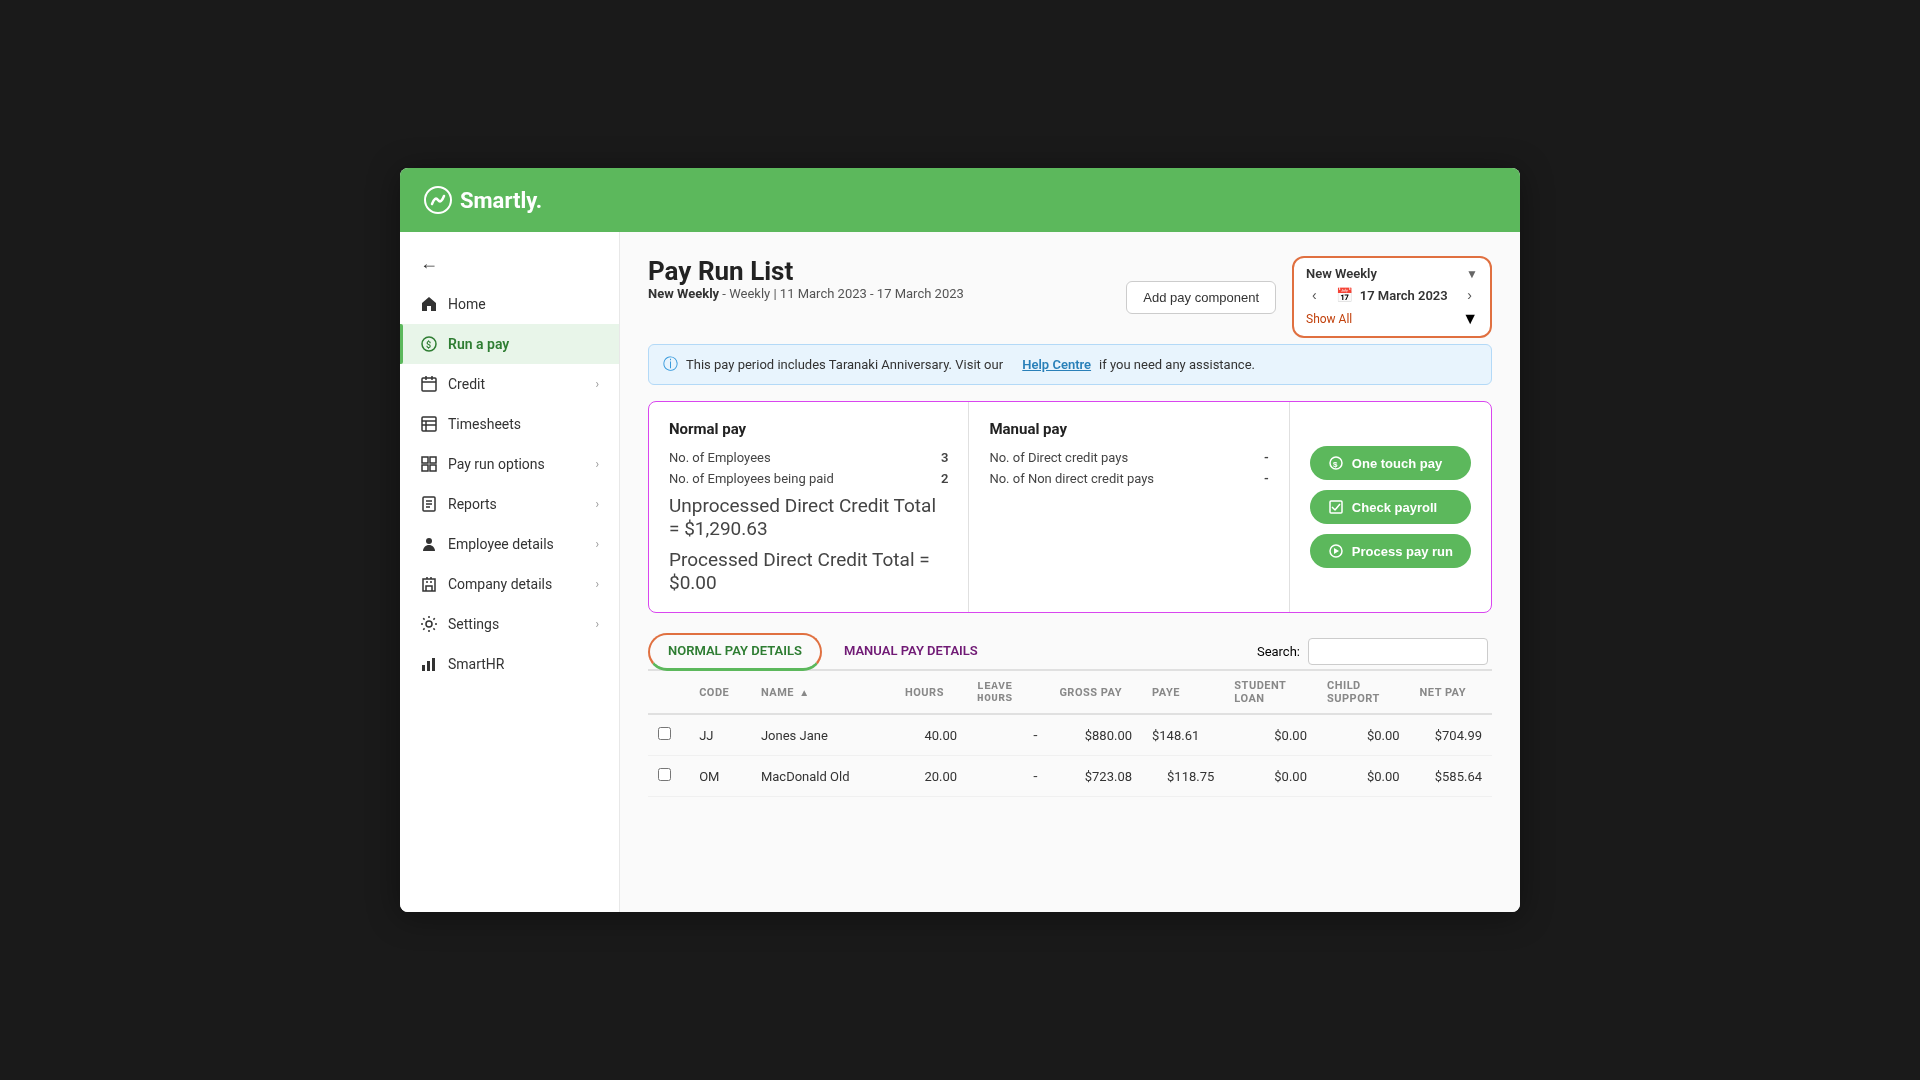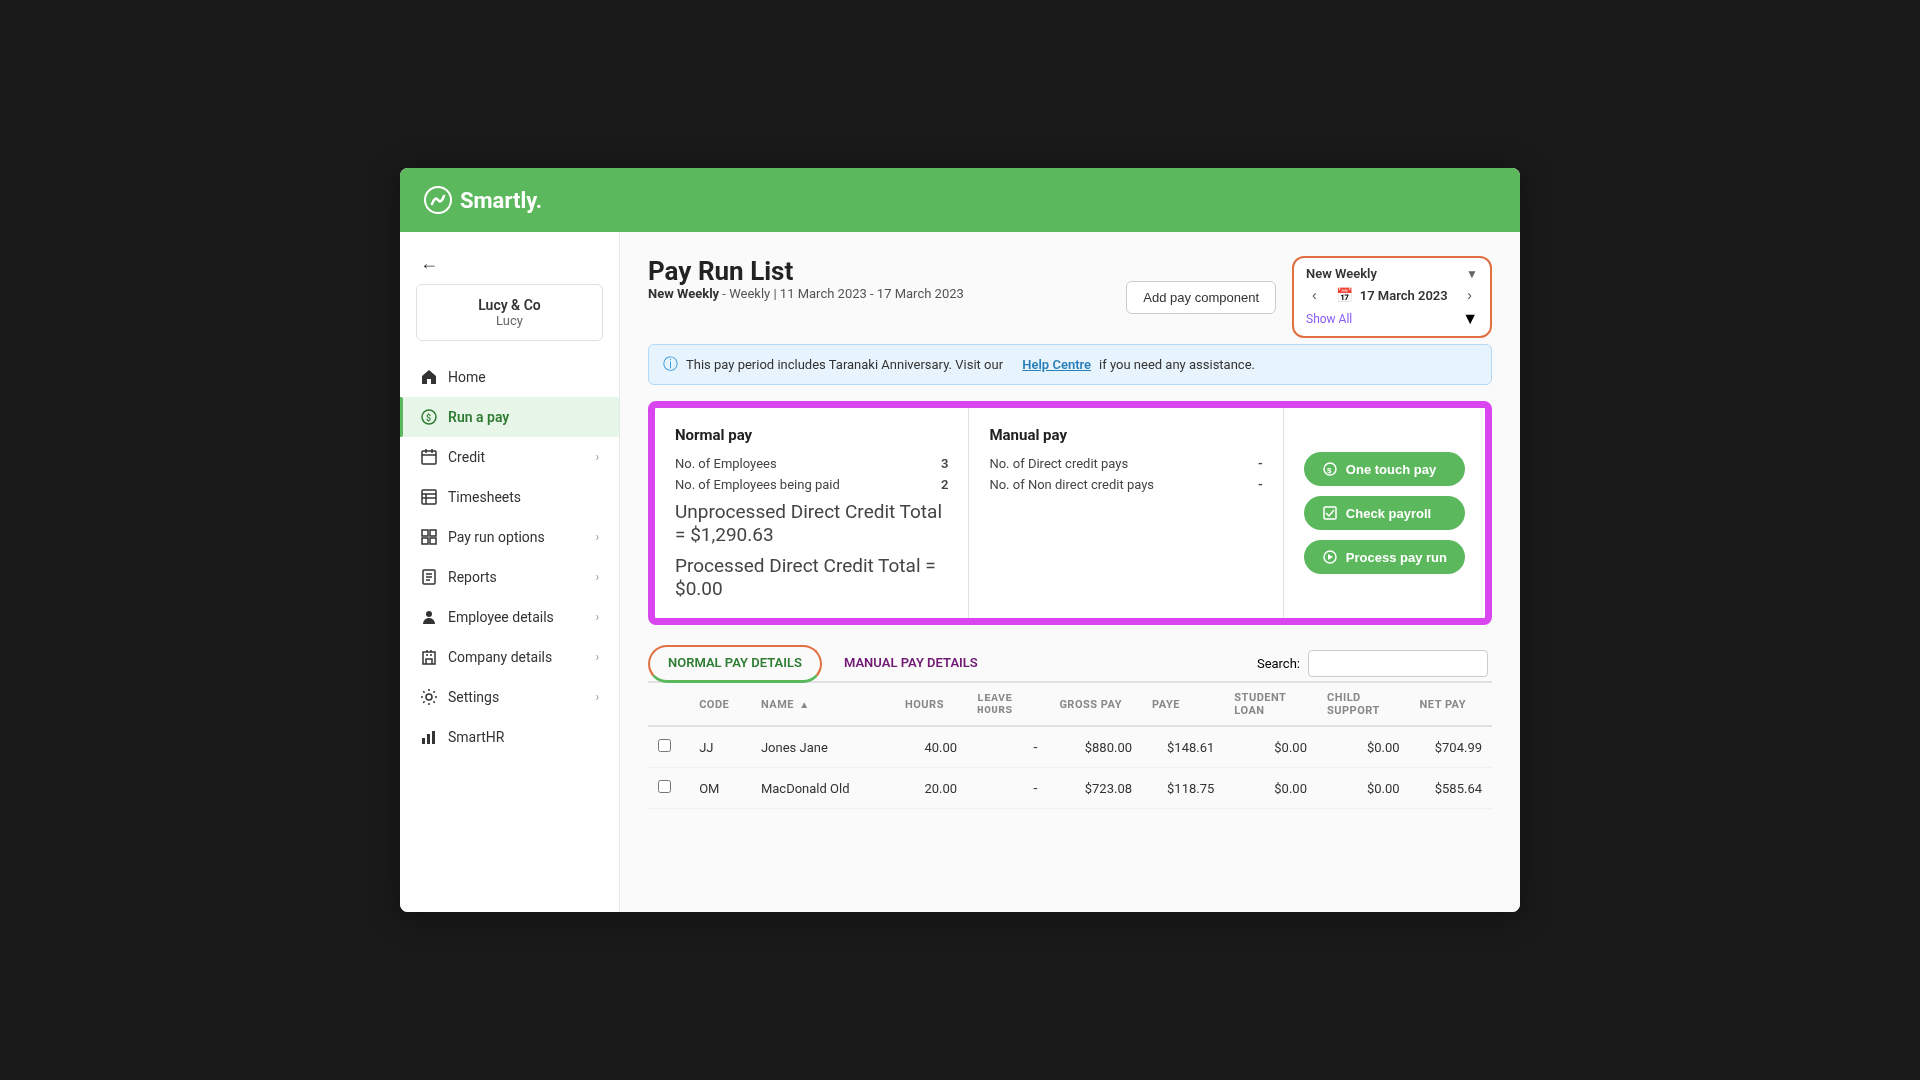--- a/index.html
+++ b/index.html
@@ -191,21 +191,21 @@
       font-size: 14px;
     }
     .show-all-row {
       display: flex;
       align-items: center;
       justify-content: space-between;
       margin-top: 4px;
     }
     .show-all-label {
       font-size: 12px;
-      color: #8b5cf6;
+      color: #c2410c;
     }
     .page-subtitle {
       font-size: 13px;
       color: #555;
       margin-bottom: 14px;
     }
     .page-subtitle strong {
       color: #333;
     }
     
@@ -220,21 +220,21 @@
       display: flex;
       align-items: center;
       gap: 8px;
     }
     .info-icon { color: #3498db; font-size: 15px; }
     .info-link { color: #2980b9; font-weight: 600; text-decoration: underline; cursor: pointer; }
     
     .pay-summary {
       display: flex;
       gap: 0;
-      border: 7px solid #d946ef;
+      border: 1px solid #d946ef;
       border-radius: 8px;
       background: #fff;
       margin-bottom: 20px;
       overflow: hidden;
     }
     .pay-card {
       flex: 1;
       padding: 18px 20px;
     }
     .pay-card + .pay-card {
@@ -366,24 +366,20 @@
         <path d="M8 18 Q11 10 14 14 Q17 18 20 10" stroke="white" stroke-width="2.5" fill="none" stroke-linecap="round"></path>
       </svg>
       <span>Smartly.</span>
     </div>
   </div>
 
   <div class="app-body">
 
     <div class="sidebar">
       <div class="sidebar-back">←</div>
-      <div class="sidebar-company">
-        <div class="sidebar-company-name">Lucy &amp; Co</div>
-        <div class="sidebar-company-user">Lucy</div>
-      </div>
       <ul class="sidebar-nav">
         <li class="sidebar-nav-item">
           <svg class="nav-icon" viewBox="0 0 18 18" fill="currentColor">
               <path d="M9 2L2 8v8h5v-5h4v5h5V8z"></path>
             </svg>
           <span>Home</span>
         </li>
         <li class="sidebar-nav-item active" style="position:relative;">
           <div class="active-indicator"></div>
           <svg class="nav-icon" viewBox="0 0 18 18" fill="currentColor">
@@ -602,21 +598,21 @@
           </tr>
         </thead>
         <tbody id="table-body">
         <tr>
     <td class="col-sel"><input type="checkbox" style=""></td>
     <td class="col-code">JJ</td>
     <td class="col-name">Jones Jane</td>
     <td class="col-hours" style="text-align:right">40.00</td>
     <td class="col-leave" style="text-align:right">-</td>
     <td class="col-gross" style="text-align:right">$880.00</td>
-    <td class="col-paye" style="text-align:right">$148.61</td>
+    <td class="col-paye" style="text-align:left">$148.61</td>
     <td class="col-student" style="text-align:right">$0.00</td>
     <td class="col-child" style="text-align:right">$0.00</td>
     <td class="col-net" style="text-align:right">$704.99</td>
   </tr>
             <tr>
     <td class="col-sel"><input type="checkbox" style=""></td>
     <td class="col-code">OM</td>
     <td class="col-name">MacDonald Old</td>
     <td class="col-hours" style="text-align:right">20.00</td>
     <td class="col-leave" style="text-align:right">-</td>

